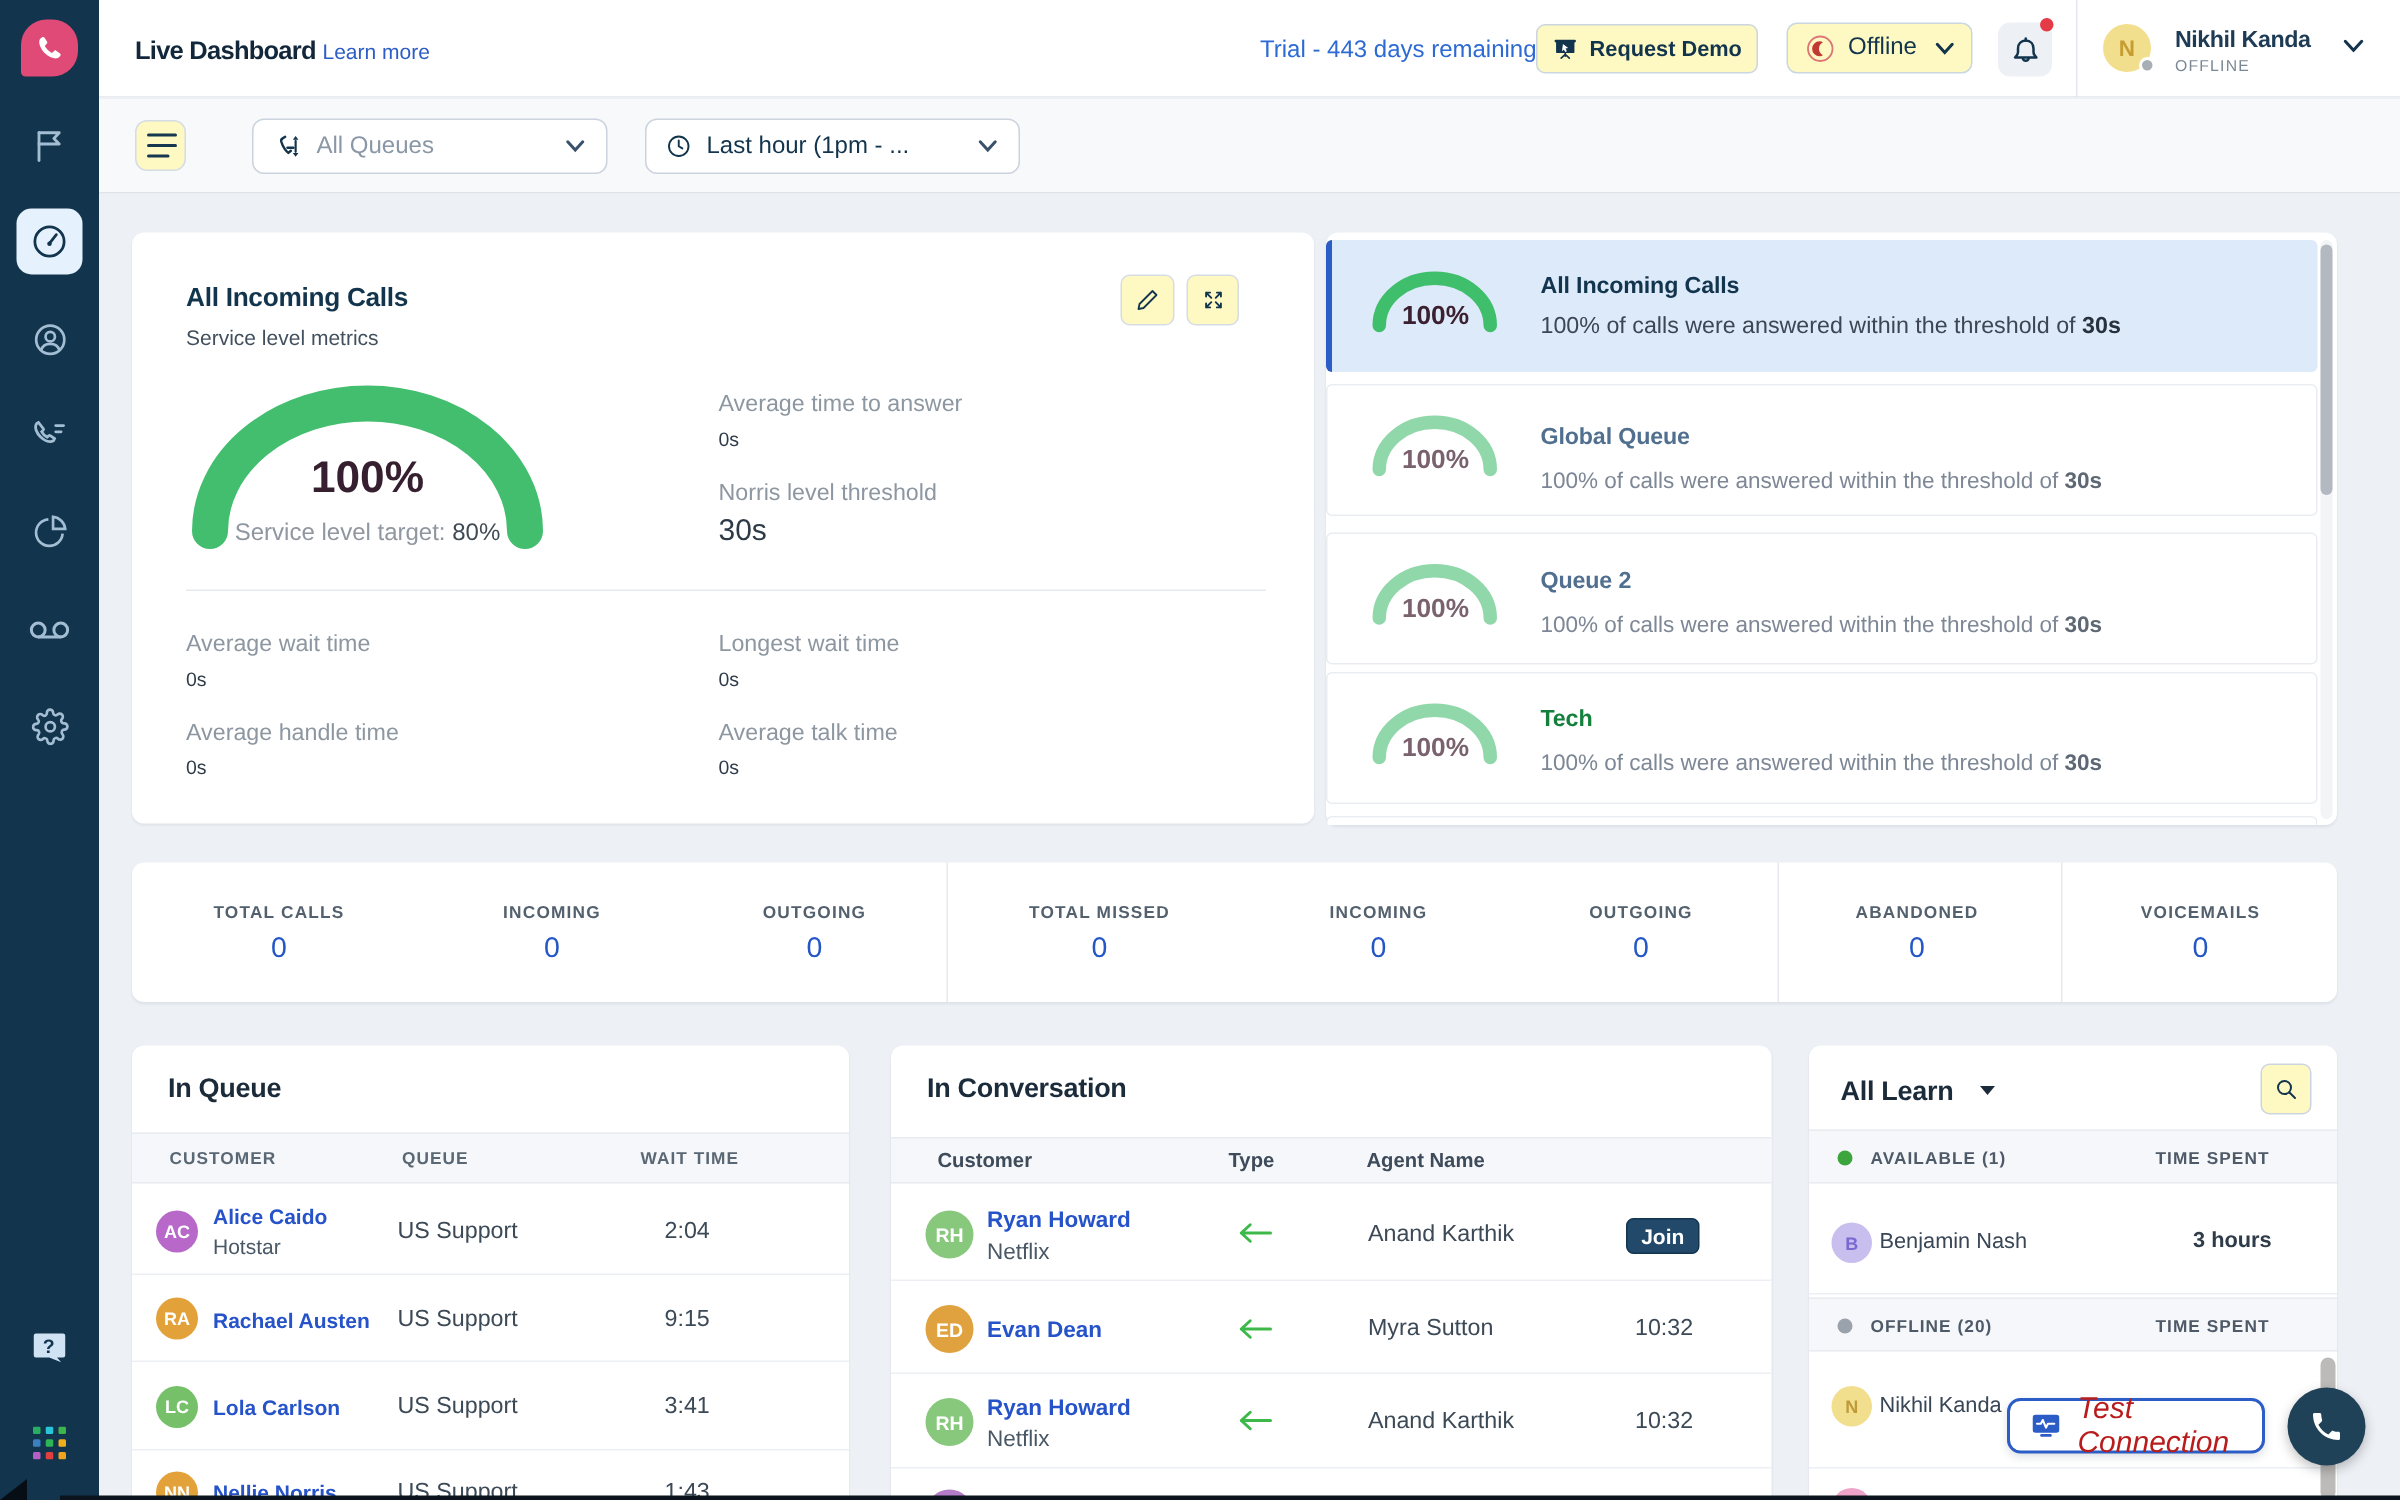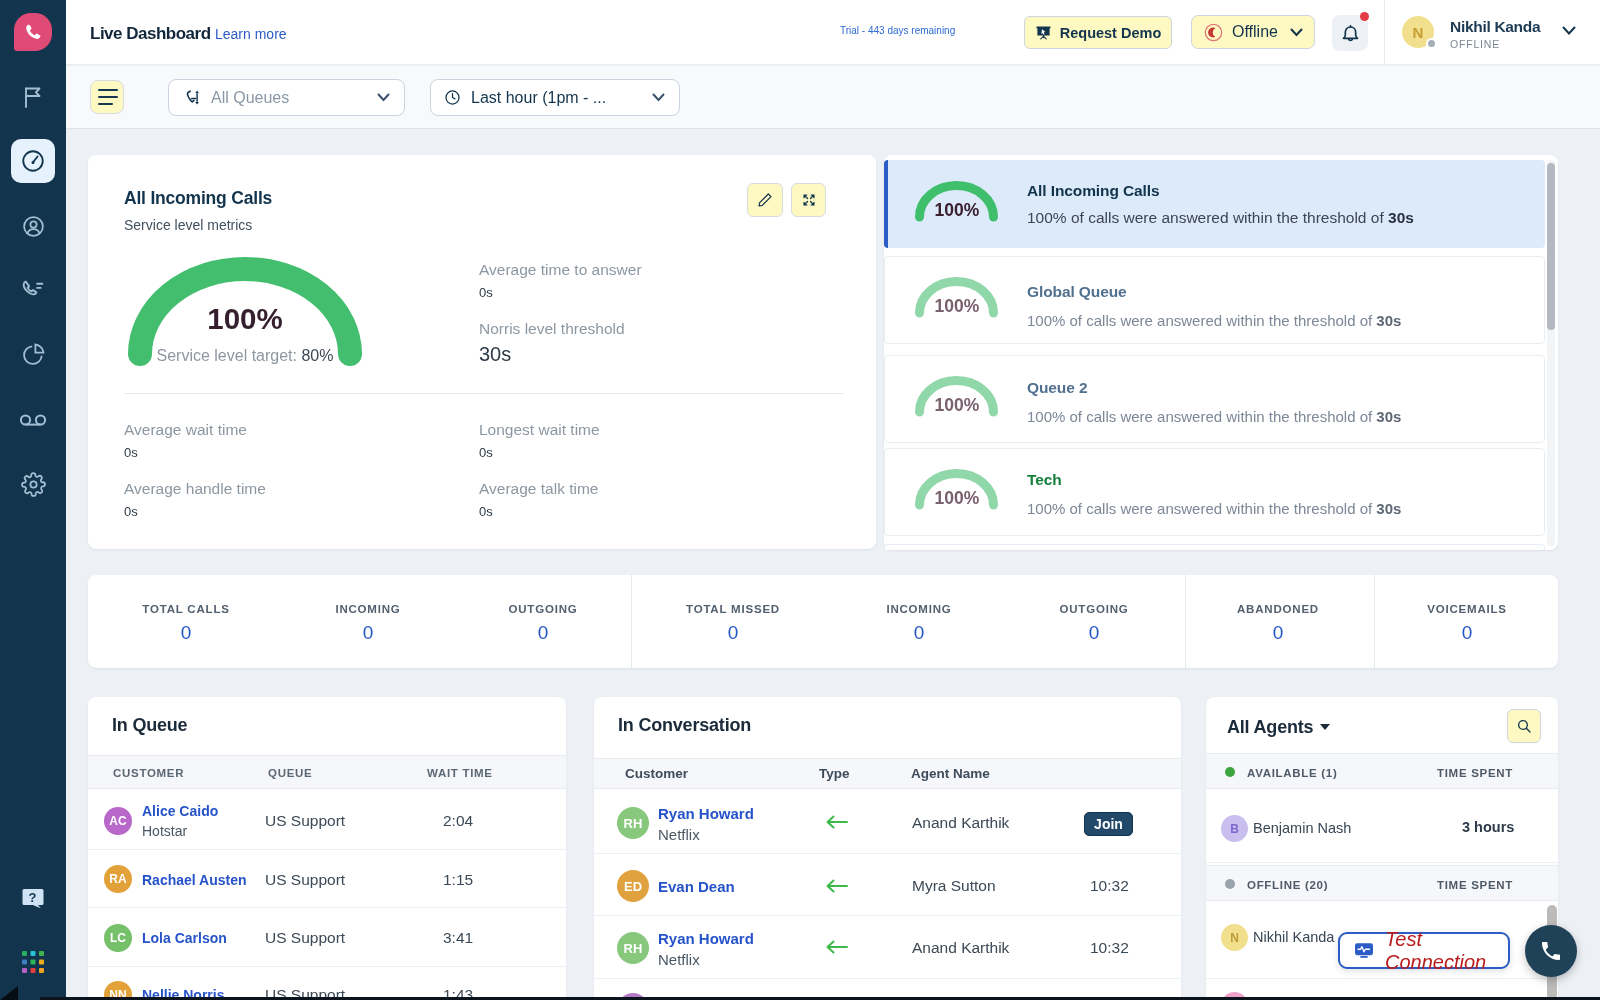--- a/index.html
+++ b/index.html
@@ -8,21 +8,21 @@
 .abs { position:absolute; }
 
 #sidebar { left:0; top:0; width:66px; height:1000px; background:#12344d; }
 .sideicon { position:absolute; left:0; width:66px; display:flex; justify-content:center; }
 #seltile { position:absolute; left:11px; top:139px; width:44px; height:44px; background:#e5f2fd; border-radius:10px; display:flex; align-items:center; justify-content:center; }
 #logo { position:absolute; left:14px; top:13px; width:38px; height:38px; background:#e04a77; border-radius:17px 17px 17px 3px; display:flex; align-items:center; justify-content:center; }
 
 #topbar { left:66px; top:0; width:1534px; height:65px; background:#fff; border-bottom:1px solid #e8ebf0; }
 #pagetitle { left:90px; top:24px; font-size:17px; font-weight:700; color:#13273b; letter-spacing:-0.5px; }
 #learnmore { left:215px; top:26px; font-size:14px; color:#2c5cc5; }
-#trial { left:840px; top:25px; font-size:10px; font-weight:500; color:#2d6ad3; }
+#trial { left:840px; top:25px; font-size:16px; font-weight:500; color:#2d6ad3; }
 .hbtn { position:absolute; background:#fef9c3; border:1px solid #cbd6e0; border-radius:6px; display:flex; align-items:center; justify-content:center; }
 #reqdemo { left:1024px; top:16px; width:148px; height:33px; gap:8px; font-size:14.5px; font-weight:700; color:#12344d; }
 #offsel { left:1191px; top:15px; width:124px; height:34px; border-radius:7px; }
 #bellbtn { left:1332px; top:15px; width:36px; height:36px; background:#edf0f4; border:none; border-radius:8px; }
 #belldot { left:1360px; top:12px; width:9px; height:9px; border-radius:50%; background:#e43b47; }
 #topdiv { left:1384px; top:0; width:1px; height:65px; background:#e4e8ee; }
 #avatar { left:1402px; top:16px; width:32px; height:32px; border-radius:50%; background:#f2df8d; display:flex; align-items:center; justify-content:center; font-size:15px; font-weight:700; color:#c59d33; }
 #avdot { left:1426px; top:38px; width:11px; height:11px; border-radius:50%; background:#a8aeb5; border:2px solid #fff; }
 #uname { left:1450px; top:18px; font-size:15.5px; font-weight:700; color:#1d3b54; letter-spacing:-0.3px; }
 #ustatus { left:1450px; top:38px; font-size:10.5px; color:#7a8794; letter-spacing:0.8px; }
@@ -327,21 +327,21 @@
   </div>
   <div class="avt" style="left:16px; top:110px; width:28px; height:28px; background:#b768c9; font-size:12px;">AC</div>
   <div class="bluename" style="left:54px; top:106px;">Alice Caido</div>
   <div class="subtext" style="left:54px; top:126px;">Hotstar</div>
   <div class="cellv" style="left:177px; top:115px;">US Support</div>
   <div class="cellv" style="left:355px; top:115px;">2:04</div>
   <div class="rowdiv" style="left:0; top:152px; width:478px;"></div>
   <div class="avt" style="left:16px; top:168px; width:28px; height:28px; background:#e2a139; font-size:12px;">RA</div>
   <div class="bluename" style="left:54px; top:175px;">Rachael Austen</div>
   <div class="cellv" style="left:177px; top:174px;">US Support</div>
-  <div class="cellv" style="left:355px; top:174px;">1:15</div>
+  <div class="cellv" style="left:355px; top:174px;">9:15</div>
   <div class="rowdiv" style="left:0; top:210px; width:478px;"></div>
   <div class="avt" style="left:16px; top:227px; width:28px; height:28px; background:#76c06a; font-size:12px;">LC</div>
   <div class="bluename" style="left:54px; top:233px;">Lola Carlson</div>
   <div class="cellv" style="left:177px; top:232px;">US Support</div>
   <div class="cellv" style="left:355px; top:232px;">3:41</div>
   <div class="rowdiv" style="left:0; top:269px; width:478px;"></div>
   <div class="avt" style="left:16px; top:284px; width:28px; height:28px; background:#e2a139; font-size:12px;">NN</div>
   <div class="bluename" style="left:54px; top:290px;">Nellie Norris</div>
   <div class="cellv" style="left:177px; top:289px;">US Support</div>
   <div class="cellv" style="left:355px; top:289px;">1:43</div>
@@ -375,21 +375,21 @@
   <div class="subtext" style="left:64px; top:254px; font-size:15px;">Netflix</div>
   <svg class="abs" style="left:231px; top:243px;" width="24" height="14" fill="none" stroke="#3db94a" stroke-width="2" stroke-linecap="round" stroke-linejoin="round">
       <path d="M22 7H2.5M8.5 1.5 2.5 7l6 5.5"></path>
     </svg>
   <div class="cellv" style="left:318px; top:242px; font-size:15.5px;">Anand Karthik</div>
   <div class="cellv" style="left:496px; top:242px; font-size:15.5px;">10:32</div>
   <div class="rowdiv" style="left:0; top:281px; width:587px;"></div>
   <div class="avt" style="left:23px; top:296px; width:32px; height:32px; background:#b47cc8; font-size:13px;"></div>
 </div>
 <div class="card" id="agentcard">
-  <div class="ptitle" style="left:21px; top:20px;">All Agents</div>
+  <div class="ptitle" style="left:21px; top:20px;">All Learn</div>
   <svg class="abs" style="left:114px; top:27px;" width="10" height="6" viewBox="0 0 10 6" fill="#1b2b3a">
       <path d="M0 0h10L5 6z"></path>
     </svg>
   <div class="hbtn" style="left:301px; top:12px; width:34px; height:34px; border-color:#cbd5e0;">
       <svg width="16" height="16" viewBox="0 0 24 24" fill="none" stroke="#12344d" stroke-width="2" stroke-linecap="round">
         <circle cx="10.5" cy="10.5" r="6.5"></circle>
         <path d="M15.5 15.5 21 21"></path>
       </svg>
     </div>
   <div class="thead" style="top:56px; height:36px;">

